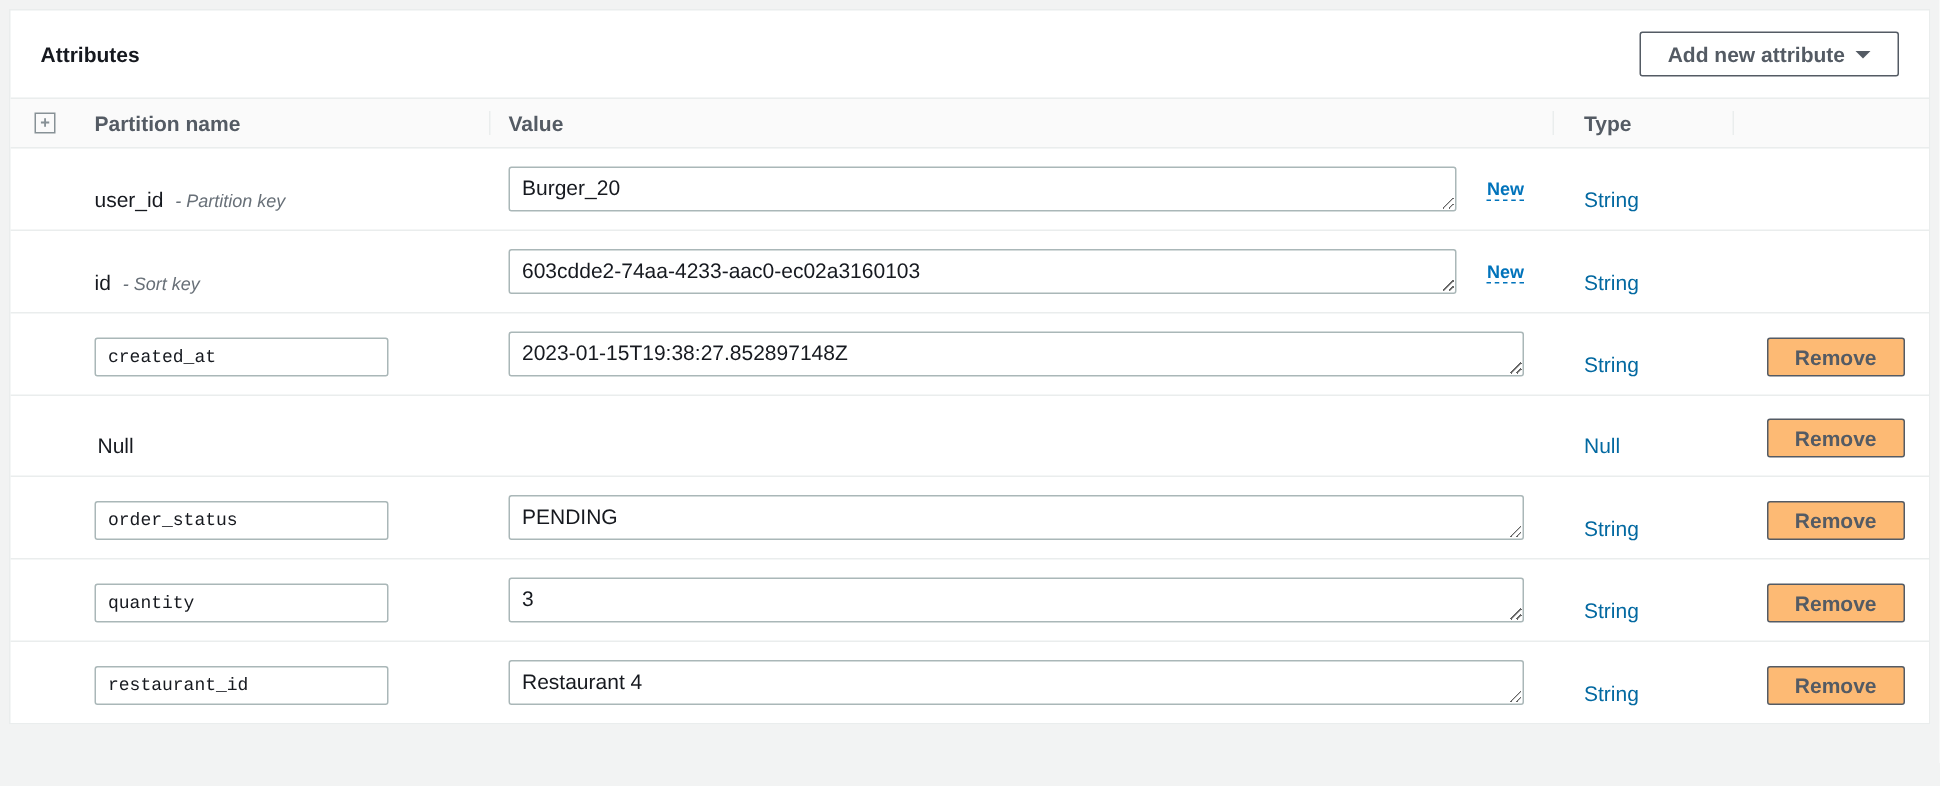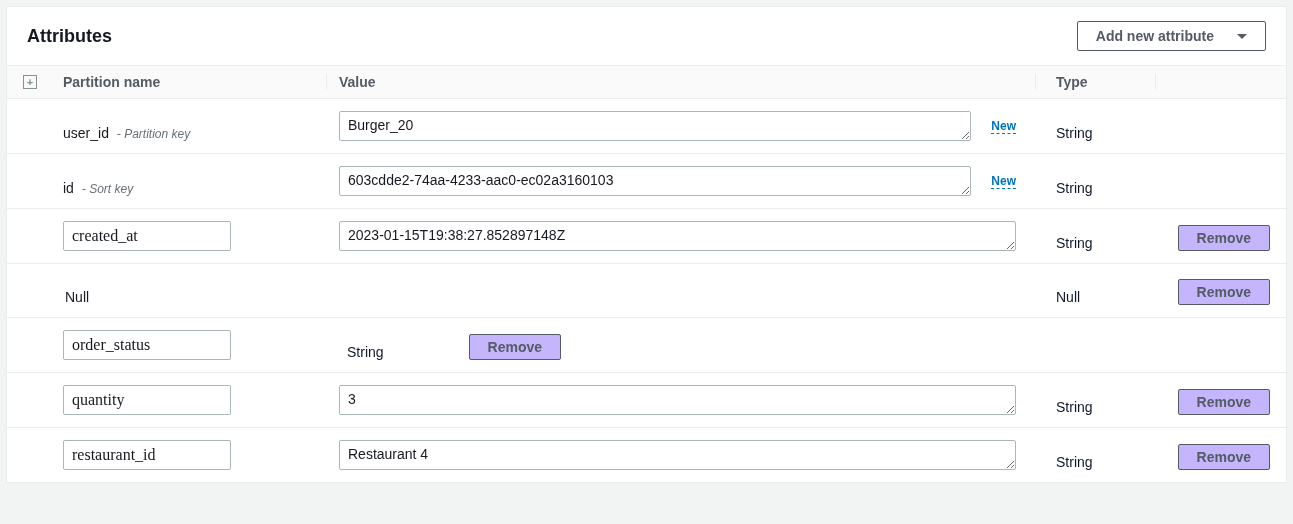--- a/index.html
+++ b/index.html
@@ -18,29 +18,29 @@
       background: #ffffff;
       border: 1px solid #eaeded;
     }
     .panel-header {
       display: flex;
       justify-content: space-between;
       align-items: center;
       padding: 14px 20px;
     }
     .panel-title {
-      font-size: 18px;
+      font-size: 14px;
       font-weight: 700;
       color: #16191f;
       text-align: right;
     }
     .add-btn {
       display: inline-flex;
       align-items: center;
-      gap: 23px;
+      gap: 7px;
       background: #ffffff;
       border: 1px solid #545b64;
       color: #545b64;
       font-weight: 700;
       font-size: 14px;
       padding: 6px 18px;
       border-radius: 2px;
       cursor: pointer;
       font-family: inherit;
     }
@@ -127,26 +127,26 @@
       font-weight: 400;
       color: #16191f;
     }
     .key-hint {
       font-style: italic;
       color: #687078;
       font-size: 12px;
       margin-left: 4px;
     }
     .attr-name-input {
-      width: 168px;
+      width: 196px;
       padding: 5px 8px;
       border: 1px solid #aab7b8;
       border-radius: 2px;
-      font-family: Liberation Serif, serif;
-      font-size: 16px;
+      font-family: Liberation Mono, monospace;
+      font-size: 12px;
       color: #16191f;
       background: #ffffff;
     }
     .value-wrap {
       display: flex;
       align-items: center;
       gap: 20px;
       padding-right: 20px;
     }
     .value-textarea {
@@ -168,24 +168,24 @@
       color: #0073bb;
       font-size: 12px;
       font-weight: 700;
       border-bottom: 1px dashed #0073bb;
       cursor: help;
     }
     .null-text {
       color: #16191f;
     }
     .type-text {
-      color: #0f172a;
+      color: #0369a1;
     }
     .remove-btn {
-      background: #c4b5fd;
+      background: #fdba74;
       border: 1px solid #545b64;
       color: #545b64;
       font-weight: 700;
       font-size: 14px;
       padding: 4px 18px;
       border-radius: 2px;
       cursor: pointer;
       font-family: inherit;
     }
   </style>
@@ -258,20 +258,25 @@
           </div>
         </div>
         <div class="type-col"><span class="type-text">Null</span></div>
         <div class="action-col">
           <button class="remove-btn">Remove</button>
         </div>
       </div>
       <div class="data-row">
         <div class="expand-col"></div>
         <div class="name-col"><input class="attr-name-input" value="order_status" style=""></div>
+        <div class="value-col">
+          <div class="value-wrap">
+            <textarea class="value-textarea" rows="1" style="">PENDING</textarea>
+          </div>
+        </div>
         <div class="type-col"><span class="type-text">String</span></div>
         <div class="action-col">
           <button class="remove-btn">Remove</button>
         </div>
       </div>
       <div class="data-row">
         <div class="expand-col"></div>
         <div class="name-col"><input class="attr-name-input" value="quantity" style=""></div>
         <div class="value-col">
           <div class="value-wrap">

